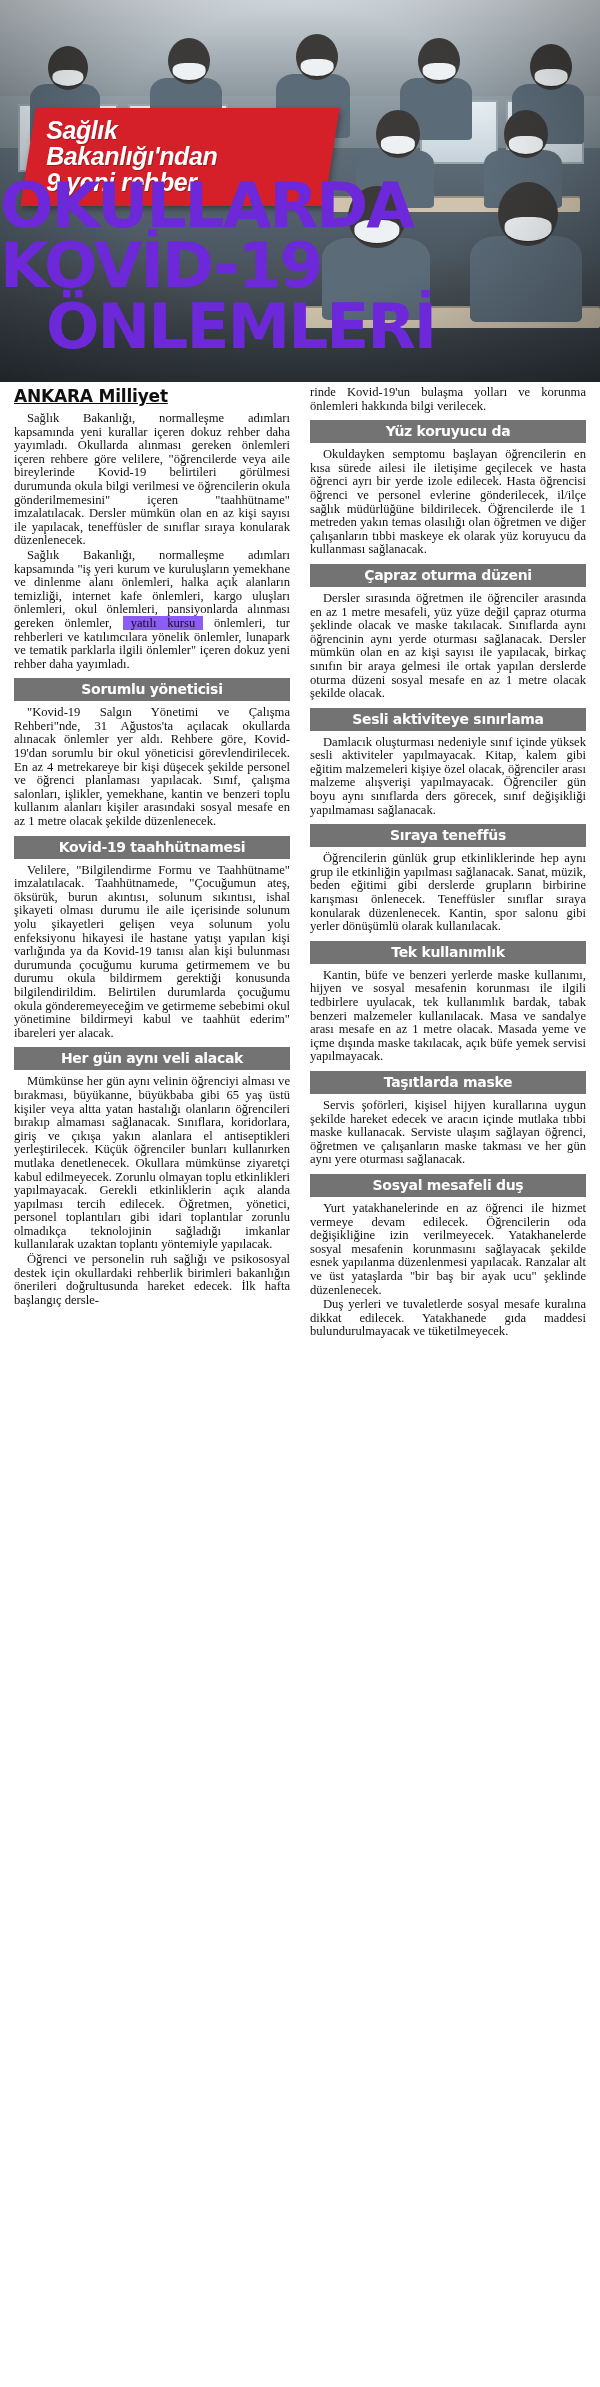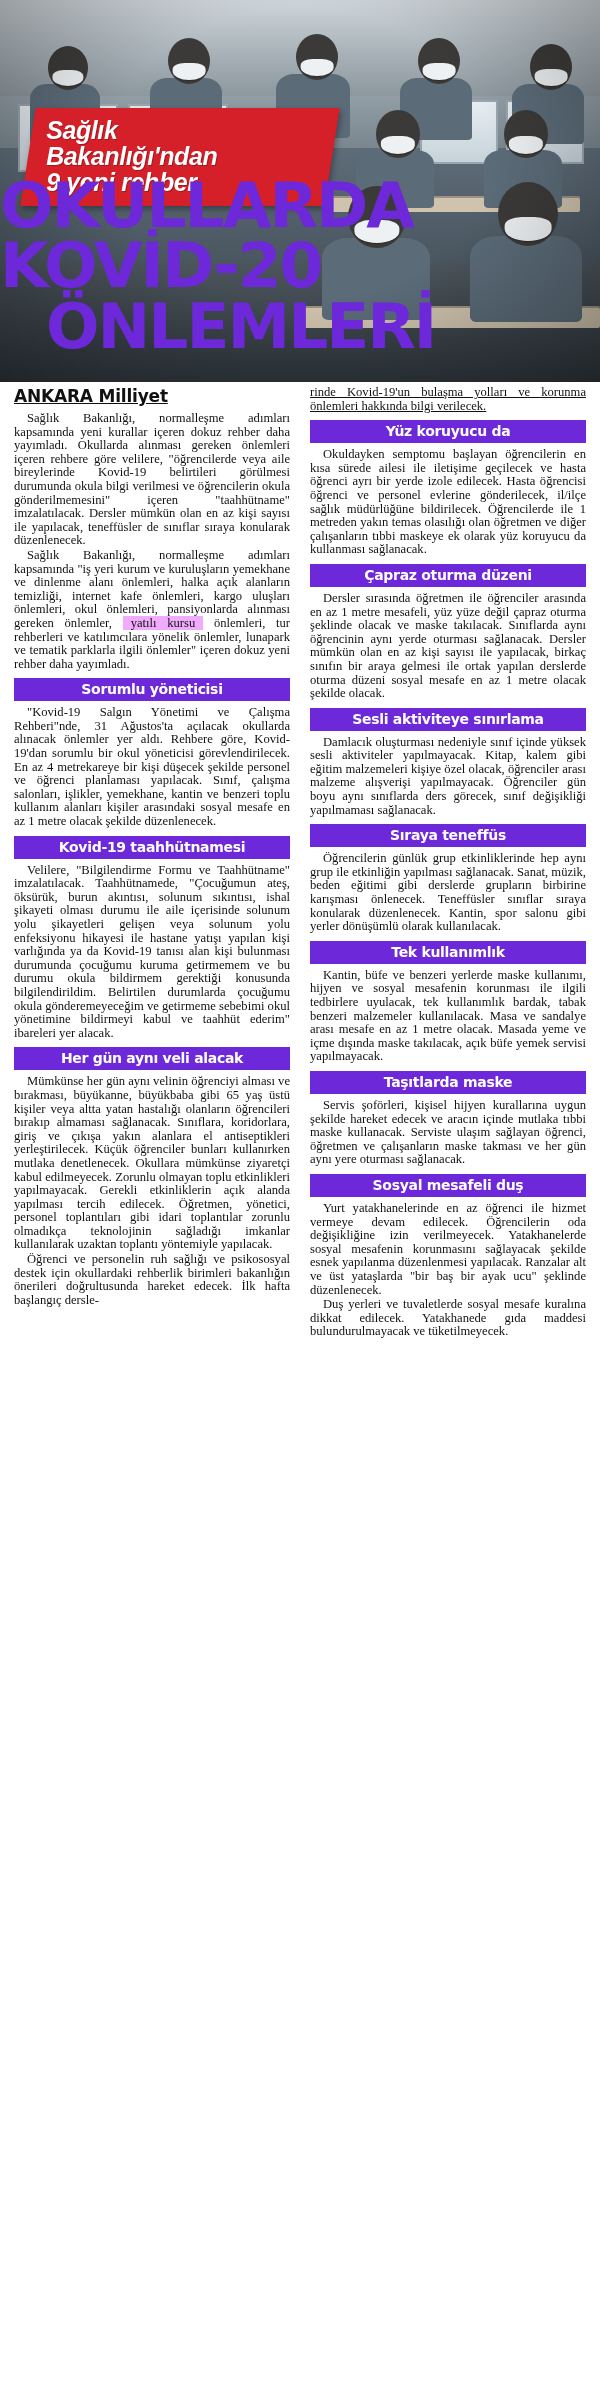--- a/index.html
+++ b/index.html
@@ -166,35 +166,35 @@
   p.body-text {
     margin: 0 0 1px 0;
     font-family: "Liberation Serif", serif;
     font-size: 12.6px;
     line-height: 13.6px;
     text-align: justify;
     text-indent: 13px;
     hyphens: auto;
     -webkit-hyphens: auto;
   }
-  p.body-text.noindent { text-indent: 0; text-decoration: underline; }
+  p.body-text.noindent { text-indent: 0; }
   .subhead {
-    background: #6d28d9;
+    background: #737373;
     color: #ffffff;
     font-family: "DejaVu Sans", sans-serif;
     font-weight: bold;
     font-size: 14px;
     text-align: center;
     padding: 3px 4px 4px 4px;
     margin: 7px 0 5px 0;
     letter-spacing: -0.3px;
     break-inside: avoid;
   }
   .hl-yellow {
-    background: #f0abfc;
+    background: #8b5cf6;
     padding: 0 8px;
   }
   .colbreak { break-before: column; }
 </style>
 </head>
 <body>
 
 <div id="page">
 
   <div class="photo">
@@ -268,21 +268,21 @@
   <div class="kicker">
     <div class="kicker-inner">
       <div class="kicker-line l1">Sağlık</div>
       <div class="kicker-line l2">Bakanlığı'ndan</div>
       <div class="kicker-line l3">9 yeni rehber</div>
     </div>
   </div>
 
   <div class="headline">
     <div class="hl1">OKULLARDA</div>
-    <div class="hl2">KOVİD-20</div>
+    <div class="hl2">KOVİD-19</div>
     <div class="hl3">ÖNLEMLERİ</div>
   </div>
 
   <div class="article">
     <div class="cols">
 
       <div class="byline">ANKARA Milliyet</div>
 
       <p class="body-text">Sağlık Bakanlığı, normalleşme adımları kapsamında yeni kurallar içeren dokuz rehber daha yayımladı. Okullarda alınması gereken önlemleri içeren rehbere göre velilere, "öğrencilerde veya aile bireylerinde Kovid-19 belirtileri görülmesi durumunda okula bilgi verilmesi ve öğrencilerin okula gönderilmemesini" içeren "taahhütname" imzalatılacak. Dersler mümkün olan en az kişi sayısı ile yapılacak, teneffüsler de sınıflar sıraya konularak düzenlenecek.</p>
       <p class="body-text"><span>Sağlık Bakanlığı, normalleşme adımları kapsamında "iş yeri kurum ve kuruluşların yemekhane ve dinlenme alanı önlemleri, halka açık alanların temizliği, internet kafe önlemleri, kargo uluşları önlemleri, okul önlemleri, pansiyonlarda alınması gereken önlemler, <span class="hl-yellow">yatılı kursu</span> önlemleri, tur rehberleri ve katılımcılara yönelik önlemler, lunapark ve tematik parklarla ilgili önlemler" içeren dokuz yeni rehber daha yayımladı.</span></p>

